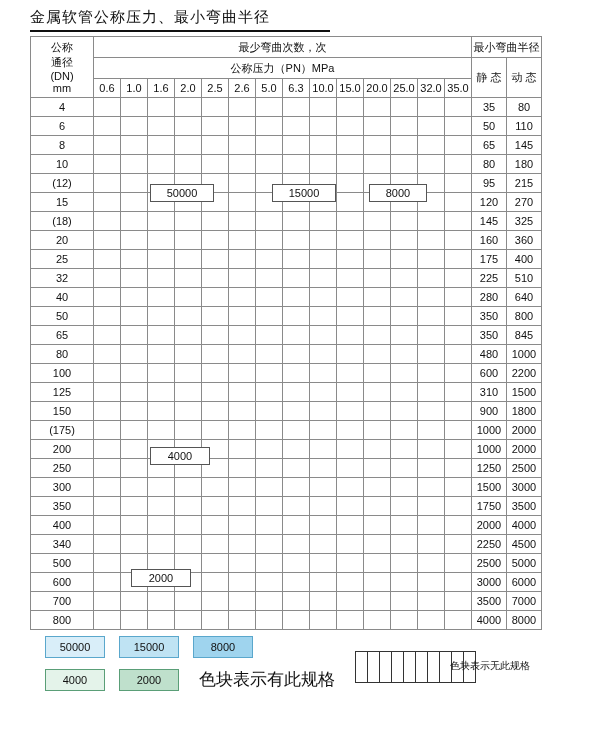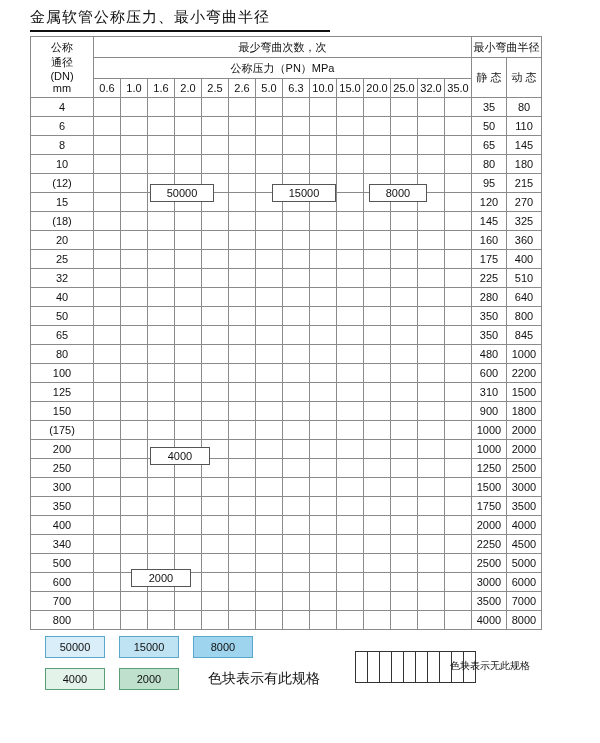--- a/index.html
+++ b/index.html
@@ -62,21 +62,21 @@
   .lg-row{display:flex;align-items:center;margin-bottom:10px;}
   .lg-box{
     width:58px;height:20px;line-height:20px;text-align:center;
     border:1px solid #555;background:#ffffff;font-size:11px;margin-right:14px;
   }
   .lg-swatch-blue{background:#d9eef9;border:1px solid #5aa7cc;}
   .lg-swatch-blue2{background:#bfe3f3;border:1px solid #5aa7cc;}
   .lg-swatch-blue3{background:#9fd4ee;border:1px solid #5aa7cc;}
   .lg-swatch-green2{background:#e4f3ea;border:1px solid #5a9e77;}
   .lg-swatch-green{background:#bfe0cc;border:1px solid #5a9e77;}
-  .lg-text{font-size:14px;margin-left:15px;}
+  .lg-text{font-size:17px;margin-left:6px;}
   #legend-grid{
     position:absolute;left:355px;top:651px;
   }
   #legend-grid table{border-collapse:collapse;}
   #legend-grid td{border:1px solid #333;width:9px;height:28px;background:#fff;}
   #legend-grid-label{position:absolute;left:450px;top:659px;font-size:10px;}
 </style>
 </head>
 <body>
 

